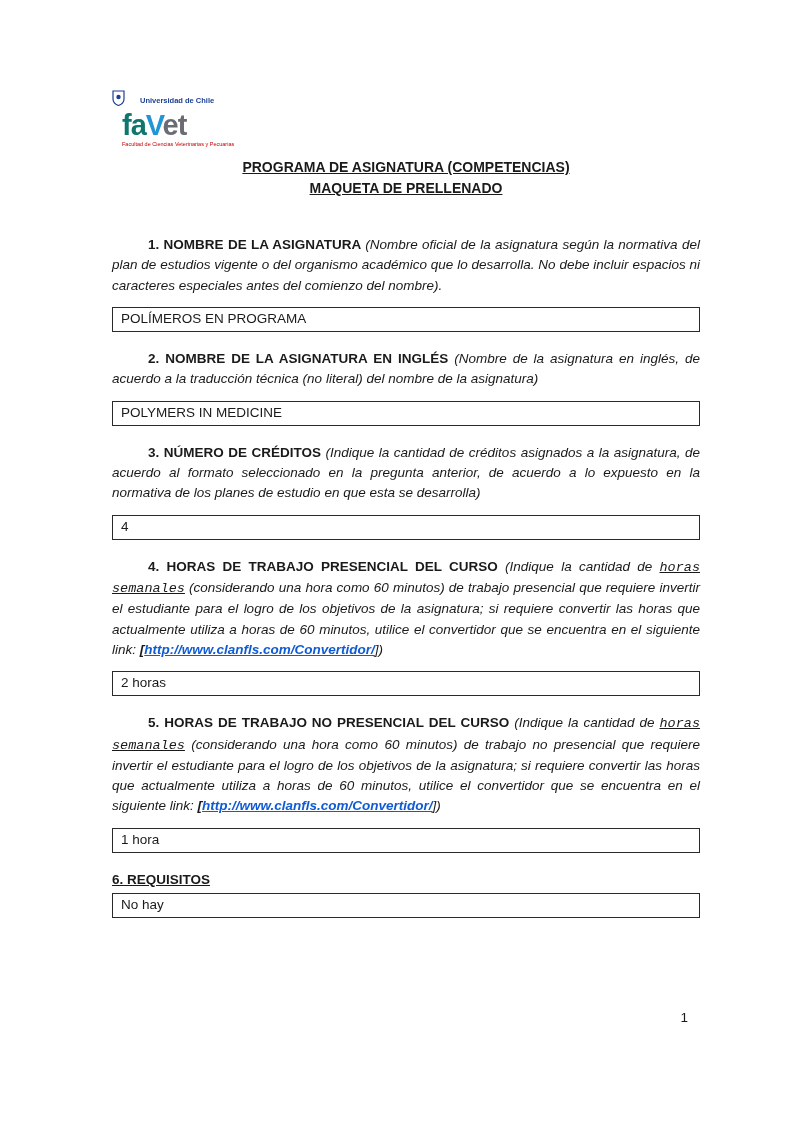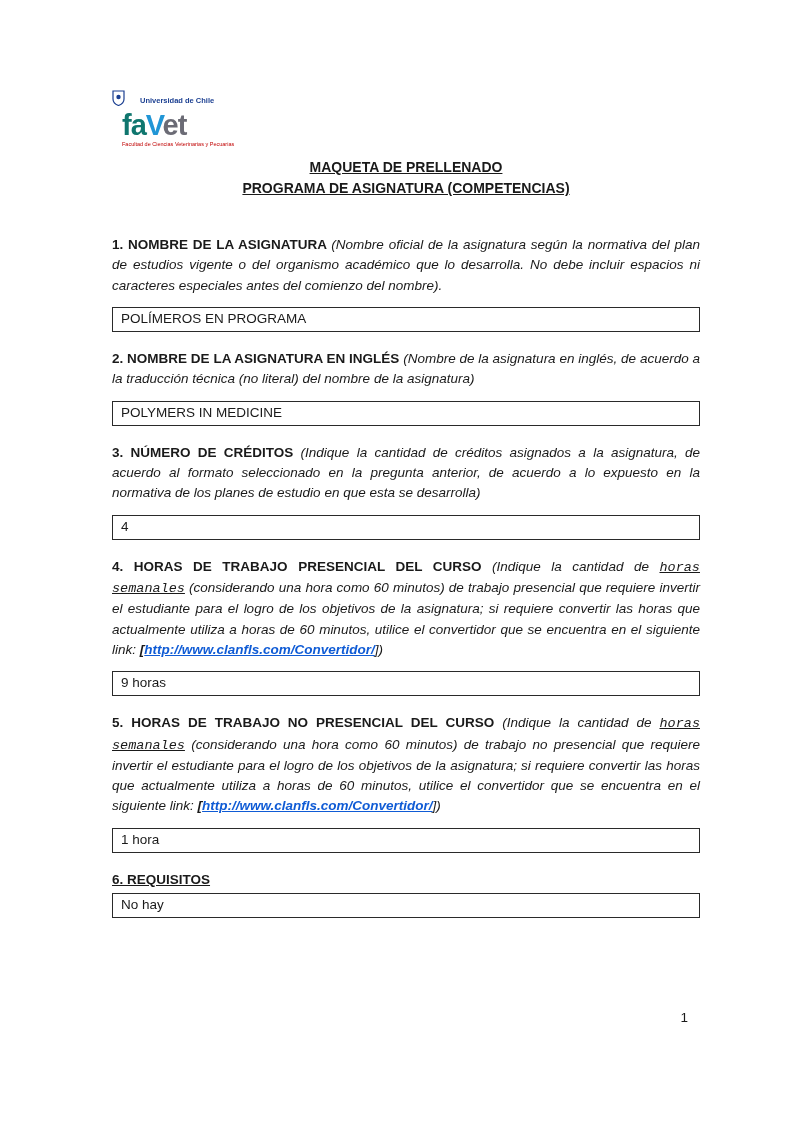--- a/index.html
+++ b/index.html
@@ -23,21 +23,21 @@
   .brand-v  { color: #2196d6; font-weight: bold; }
   .brand-et { color: #6b6b75; font-weight: bold; }
   .logo-sub { font-size: 5.5px; color: #c00000; margin-left: 10px; white-space: nowrap; }
 
   
   .title { text-align: center; margin: 0 0 36px; }
   .title-line { font-size: 14px; font-weight: bold; text-decoration: underline; line-height: 1.5; }
 
   
   .section-heading { font-size: 13.5px; line-height: 1.5; text-align: justify; margin: 0 0 11px; }
-  .part-bold { font-weight: bold; }
+  .part-bold { font-weight: bold; margin-left: 36px; }
   .part-italic { font-style: italic; }
   .part-italic-underline { font-style: italic; text-decoration: underline; font-family: Liberation Mono, monospace; }
   .part-bold-italic { font-weight: bold; font-style: italic; }
   .part-bold-underline { font-weight: bold; text-decoration: underline; }
   a.part-link { color: #0f5bd5; font-weight: bold; font-style: italic; text-decoration: underline; }
   .answer-box {
     border: 1.5px solid #2a2a2a;
     padding: 1px 8px 2px;
     font-size: 13.5px; line-height: 1.5;
     margin: 0 0 17px;
@@ -61,40 +61,40 @@
           <circle cx="6.5" cy="7" r="2.2" fill="#1b3f91"></circle>
         </svg>
       </span>
       <span class="uni-name">Universidad de Chile</span>
     </div>
     <div class="brand"><span class="brand-fa">fa</span><span class="brand-v">V</span><span class="brand-et">et</span></div>
     <div class="logo-sub">Facultad de Ciencias Veterinarias y Pecuarias</div>
   </div>
 
   <div class="title">
+    <div class="title-line">PROGRAMA DE ASIGNATURA (COMPETENCIAS)</div>
     <div class="title-line">MAQUETA DE PRELLENADO</div>
-    <div class="title-line">PROGRAMA DE ASIGNATURA (COMPETENCIAS)</div>
   </div>
 
   <div>
       <section class="section">
         <p class="section-heading"><span class="part-bold">1. NOMBRE DE LA ASIGNATURA </span><span class="part-italic">(Nombre oficial de la asignatura según la normativa del plan de estudios vigente o del organismo académico que lo desarrolla. No debe incluir espacios ni caracteres especiales antes del comienzo del nombre).</span></p>
         <div class="answer-box">POLÍMEROS EN PROGRAMA</div>
       </section>
       <section class="section">
         <p class="section-heading"><span class="part-bold">2. NOMBRE DE LA ASIGNATURA EN INGLÉS </span><span class="part-italic">(Nombre de la asignatura en inglés, de acuerdo a la traducción técnica (no literal) del nombre de la asignatura)</span></p>
         <div class="answer-box">POLYMERS IN MEDICINE</div>
       </section>
       <section class="section">
         <p class="section-heading"><span class="part-bold">3. NÚMERO DE CRÉDITOS </span><span class="part-italic">(Indique la cantidad de créditos asignados a la asignatura, de acuerdo al formato seleccionado en la pregunta anterior, de acuerdo a lo expuesto en la normativa de los planes de estudio en que esta se desarrolla)</span></p>
         <div class="answer-box">4</div>
       </section>
       <section class="section">
         <p class="section-heading"><span class="part-bold">4. HORAS DE TRABAJO PRESENCIAL DEL CURSO </span><span class="part-italic">(Indique la cantidad de </span><span class="part-italic-underline">horas semanales</span><span class="part-italic"> (considerando una hora como 60 minutos) de trabajo presencial que requiere invertir el estudiante para el logro de los objetivos de la asignatura; si requiere convertir las horas que actualmente utiliza a horas de 60 minutos, utilice el convertidor que se encuentra en el siguiente link: </span><span class="part-bold-italic">[</span><a href="#" class="part-link">http://www.clanfls.com/Convertidor/</a><span class="part-italic">])</span></p>
-        <div class="answer-box">9 horas</div>
+        <div class="answer-box">2 horas</div>
       </section>
       <section class="section">
         <p class="section-heading"><span class="part-bold">5. HORAS DE TRABAJO NO PRESENCIAL DEL CURSO </span><span class="part-italic">(Indique la cantidad de </span><span class="part-italic-underline">horas semanales</span><span class="part-italic"> (considerando una hora como 60 minutos) de trabajo no presencial que requiere invertir el estudiante para el logro de los objetivos de la asignatura; si requiere convertir las horas que actualmente utiliza a horas de 60 minutos, utilice el convertidor que se encuentra en el siguiente link: </span><span class="part-bold-italic">[</span><a href="#" class="part-link">http://www.clanfls.com/Convertidor/</a><span class="part-italic">])</span></p>
         <div class="answer-box">1 hora</div>
       </section>
       <section class="section">
         <p class="section-heading"><span class="part-bold-underline">6. REQUISITOS</span></p>
         <div class="answer-box">No hay</div>
       </section>
     </div>

